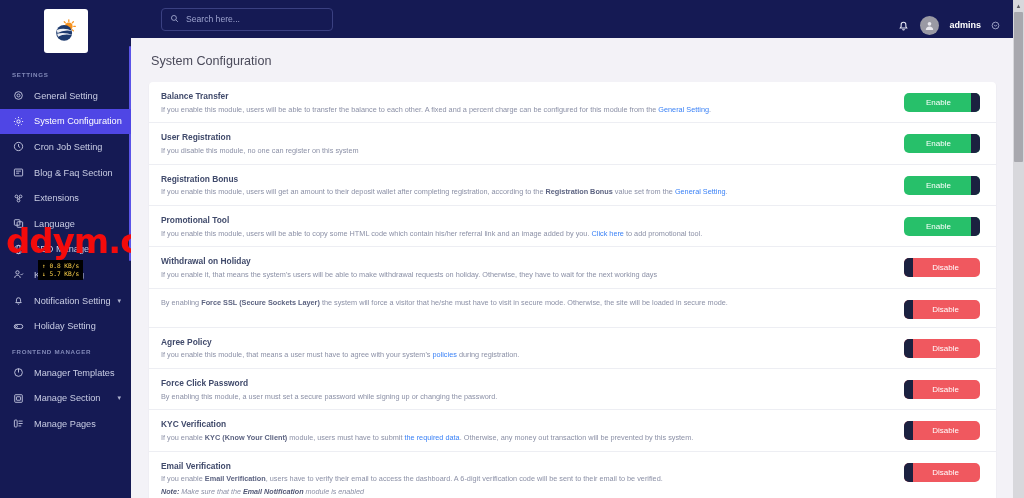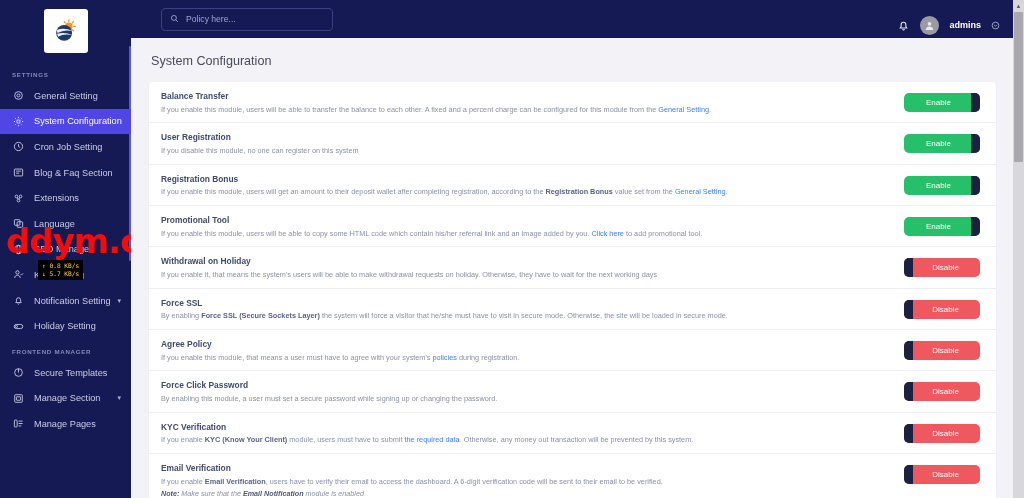--- a/index.html
+++ b/index.html
@@ -273,21 +273,21 @@
     <div class="nav-section-label">FRONTEND MANAGER</div>
 
     <div>
       <div class="nav-item">
         <span class="ic">
           <svg viewBox="0 0 16 16" fill="none" stroke="currentColor" stroke-width="1.3">
               <circle cx="8" cy="8" r="5.6"></circle>
               <path d="M8 2.4v5.6"></path>
             </svg>
         </span>
-        <span class="label">Secure Templates</span>
+        <span class="label">Manager Templates</span>
       </div>
       <div class="nav-item">
         <span class="ic">
           <svg viewBox="0 0 16 16" fill="none" stroke="currentColor" stroke-width="1.3">
               <rect x="2.5" y="2.5" width="11" height="11" rx="1"></rect>
               <rect x="5" y="5.5" width="6" height="5" rx=".6"></rect>
             </svg>
         </span>
         <span class="label">Manage Section</span>
         <span class="chev">▾</span>
@@ -315,21 +315,21 @@
   <div id="main">
 
     <div id="topbar">
       <div class="search-box">
         <span class="sic">
           <svg viewBox="0 0 16 16" fill="none" stroke="currentColor" stroke-width="1.5">
               <circle cx="7" cy="7" r="4.4"></circle>
               <line x1="10.4" y1="10.4" x2="14" y2="14"></line>
             </svg>
         </span>
-        <span class="search-ph">Policy here...</span>
+        <span class="search-ph">Search here...</span>
       </div>
 
       <div class="top-right">
         <span class="bell">
           <svg viewBox="0 0 16 16" fill="none" stroke="currentColor" stroke-width="1.3">
               <path d="M4 11h8l-1.1-1.7V7a2.9 2.9 0 0 0-5.8 0v2.3z"></path>
               <path d="M6.8 12.7a1.3 1.3 0 0 0 2.4 0"></path>
             </svg>
         </span>
         <span class="avatar">
@@ -407,21 +407,20 @@
               </div>
               <div class="row-action">
                 <div class="toggle-btn off">
                   <span class="knob"></span>
                   <span class="tlabel">Disable</span>
                 </div>
               </div>
             </div>
             <div class="row">
               <div class="row-info">
-                <div class="row-title">Force SSL</div>
                 <div class="row-desc">By enabling <b>Force SSL (Secure Sockets Layer)</b> the system will force a visitor that he/she must have to visit in secure mode. Otherwise, the site will be loaded in secure mode.</div>
               </div>
               <div class="row-action">
                 <div class="toggle-btn off">
                   <span class="knob"></span>
                   <span class="tlabel">Disable</span>
                 </div>
               </div>
             </div>
             <div class="row">

